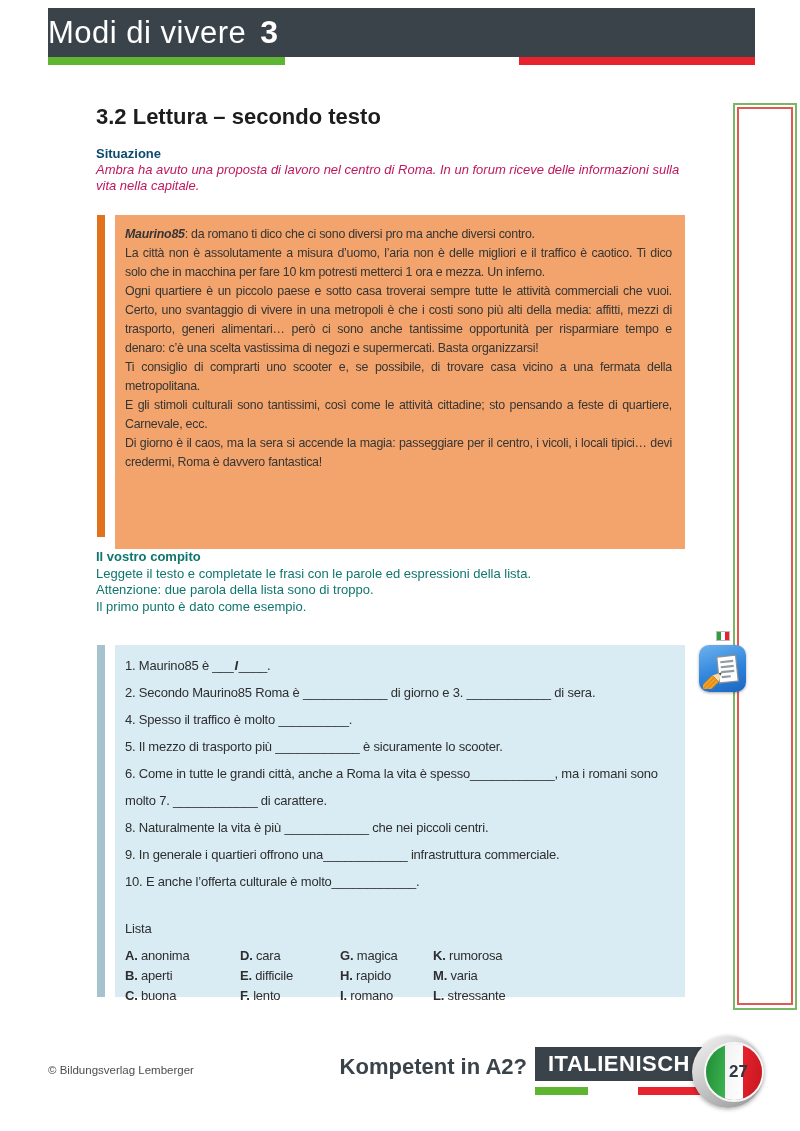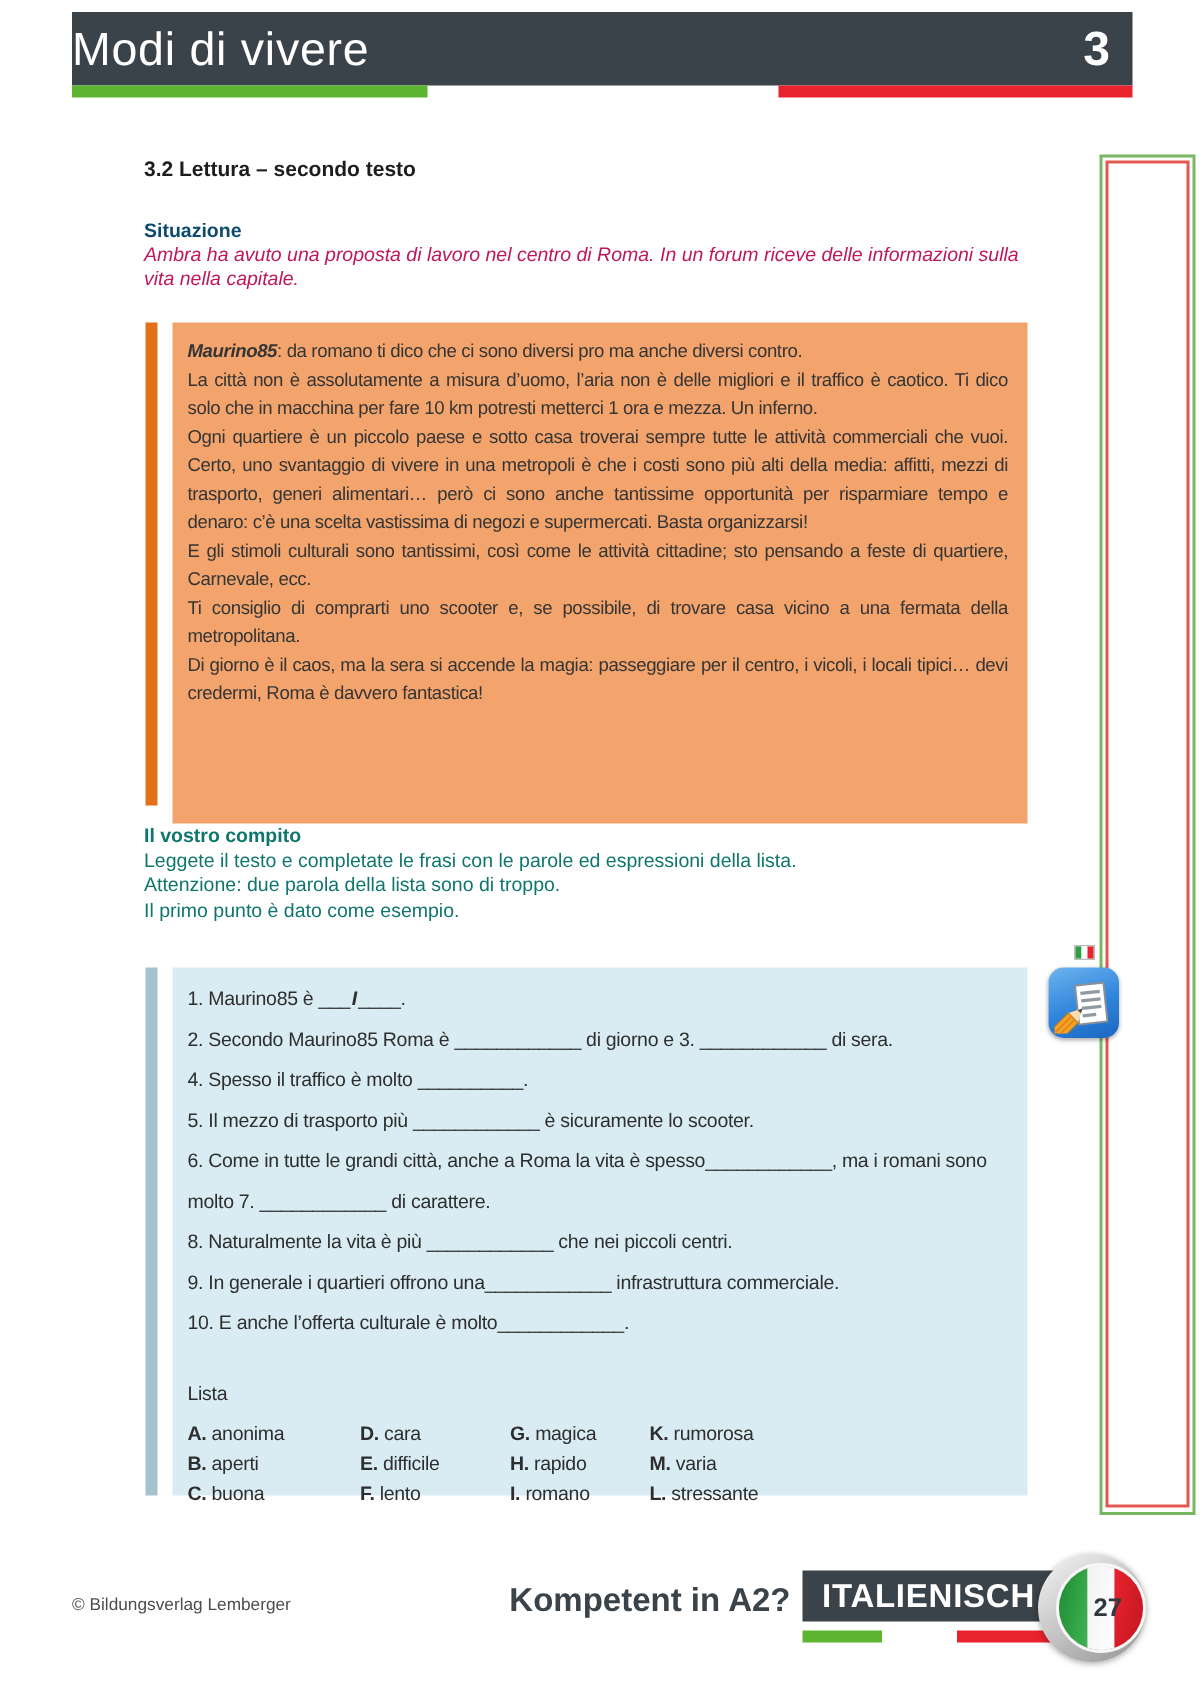--- a/index.html
+++ b/index.html
@@ -4,21 +4,21 @@
 <style>
   * { margin:0; padding:0; box-sizing:border-box; }
   html,body { background:#fff; }
   .page {
     position:relative; width:800px; height:1131px; background:#ffffff;
     font-family:"Liberation Sans", sans-serif; color:#333; overflow:hidden;
   }
   
   .header-bar {
     position:absolute; left:48px; top:8px; width:707px; height:49px;
-    background:#3b434a; display:flex; align-items:center; justify-content:space-between;
+    background:#3b434a; display:flex; align-items:center; justify-content:flex-start;
     padding-right:15px; color:#fff;
   }
   .header-title { font-size:31px; font-weight:300; letter-spacing:.5px; }
   .header-num { font-size:32px; font-weight:bold; margin-left:14px; }
   .green-bar { position:absolute; left:48px; top:57px; width:237px; height:8px; background:#5db531; }
   .red-bar   { position:absolute; left:519px; top:57px; width:236px; height:8px; background:#e8232e; }
   
   .frame-outer { position:absolute; left:733px; top:103px; width:64px; height:907px; border:2px solid #79b763; }
   .frame-inner { position:absolute; left:737px; top:107px; width:56px; height:898px; border:2px solid #e05a52; }
   
@@ -27,21 +27,21 @@
   .sticker-flag i { flex:1; }
   .sticker-flag i:nth-child(1){ background:#2f9e3f; }
   .sticker-flag i:nth-child(2){ background:#fff; }
   .sticker-flag i:nth-child(3){ background:#e8232e; }
   .sticker-app {
     width:47px; height:47px; border-radius:10px; margin-top:1px;
     background:linear-gradient(160deg,#6db3ee 0%,#2f84dc 55%,#1b66c0 100%);
     box-shadow:0 1px 3px rgba(0,0,0,.35); display:flex; align-items:center; justify-content:center;
   }
   
-  .section-title { position:absolute; left:96px; top:104px; font-size:14px; font-weight:bold; color:#1d1d1d; }
+  .section-title { position:absolute; left:96px; top:104px; font-size:22px; font-weight:bold; color:#1d1d1d; }
   .sit-label { position:absolute; left:96px; top:146px; font-size:13px; font-weight:bold; color:#0c4a6e; }
   .sit-text  { position:absolute; left:96px; top:162px; width:592px; font-size:13px; font-style:italic;
                line-height:15.5px; color:#be185d; }
   .orange-accent { position:absolute; left:97px; top:215px; width:8px; height:322px; background:#e2711c; }
   .orange-box {
     position:absolute; left:115px; top:215px; width:570px; height:334px; background:#f3a46c;
     padding:10px 13px 0 10px; font-size:12.4px; line-height:19px; color:#353535;
     letter-spacing:-.25px;
   }
   .orange-box p { text-align:justify; }
@@ -133,22 +133,22 @@
 
   <h1 class="section-title">3.2 Lettura – secondo testo</h1>
   <div class="sit-label">Situazione</div>
   <div class="sit-text">Ambra ha avuto una proposta di lavoro nel centro di Roma. In un forum riceve delle informazioni sulla vita nella capitale.</div>
 
   <div class="orange-accent"></div>
   <div class="orange-box">
     <p><span class="post-author">Maurino85</span><span>: da romano ti dico che ci sono diversi pro ma anche diversi contro.</span></p>
     <p>La città non è assolutamente a misura d’uomo, l’aria non è delle migliori e il traffico è caotico. Ti dico solo che in macchina per fare 10 km potresti metterci 1 ora e mezza. Un inferno.</p>
     <p>Ogni quartiere è un piccolo paese e sotto casa troverai sempre tutte le attività commerciali che vuoi. Certo, uno svantaggio di vivere in una metropoli è che i costi sono più alti della media: affitti, mezzi di trasporto, generi alimentari… però ci sono anche tantissime opportunità per risparmiare tempo e denaro: c’è una scelta vastissima di negozi e supermercati. Basta organizzarsi!</p>
+    <p>Ti consiglio di comprarti uno scooter e, se possibile, di trovare casa vicino a una fermata della metropolitana.</p>
     <p>E gli stimoli culturali sono tantissimi, così come le attività cittadine; sto pensando a feste di quartiere, Carnevale, ecc.</p>
-    <p>Ti consiglio di comprarti uno scooter e, se possibile, di trovare casa vicino a una fermata della metropolitana.</p>
     <p>Di giorno è il caos, ma la sera si accende la magia: passeggiare per il centro, i vicoli, i locali tipici… devi credermi, Roma è davvero fantastica!</p>
   </div>
 
   <div class="task-block">
     <div class="task-label">Il vostro compito</div>
     <div>Leggete il testo e completate le frasi con le parole ed espressioni della lista.</div>
     <div>Attenzione: due parola della lista sono di troppo.</div>
     <div>Il primo punto è dato come esempio.</div>
   </div>
 

